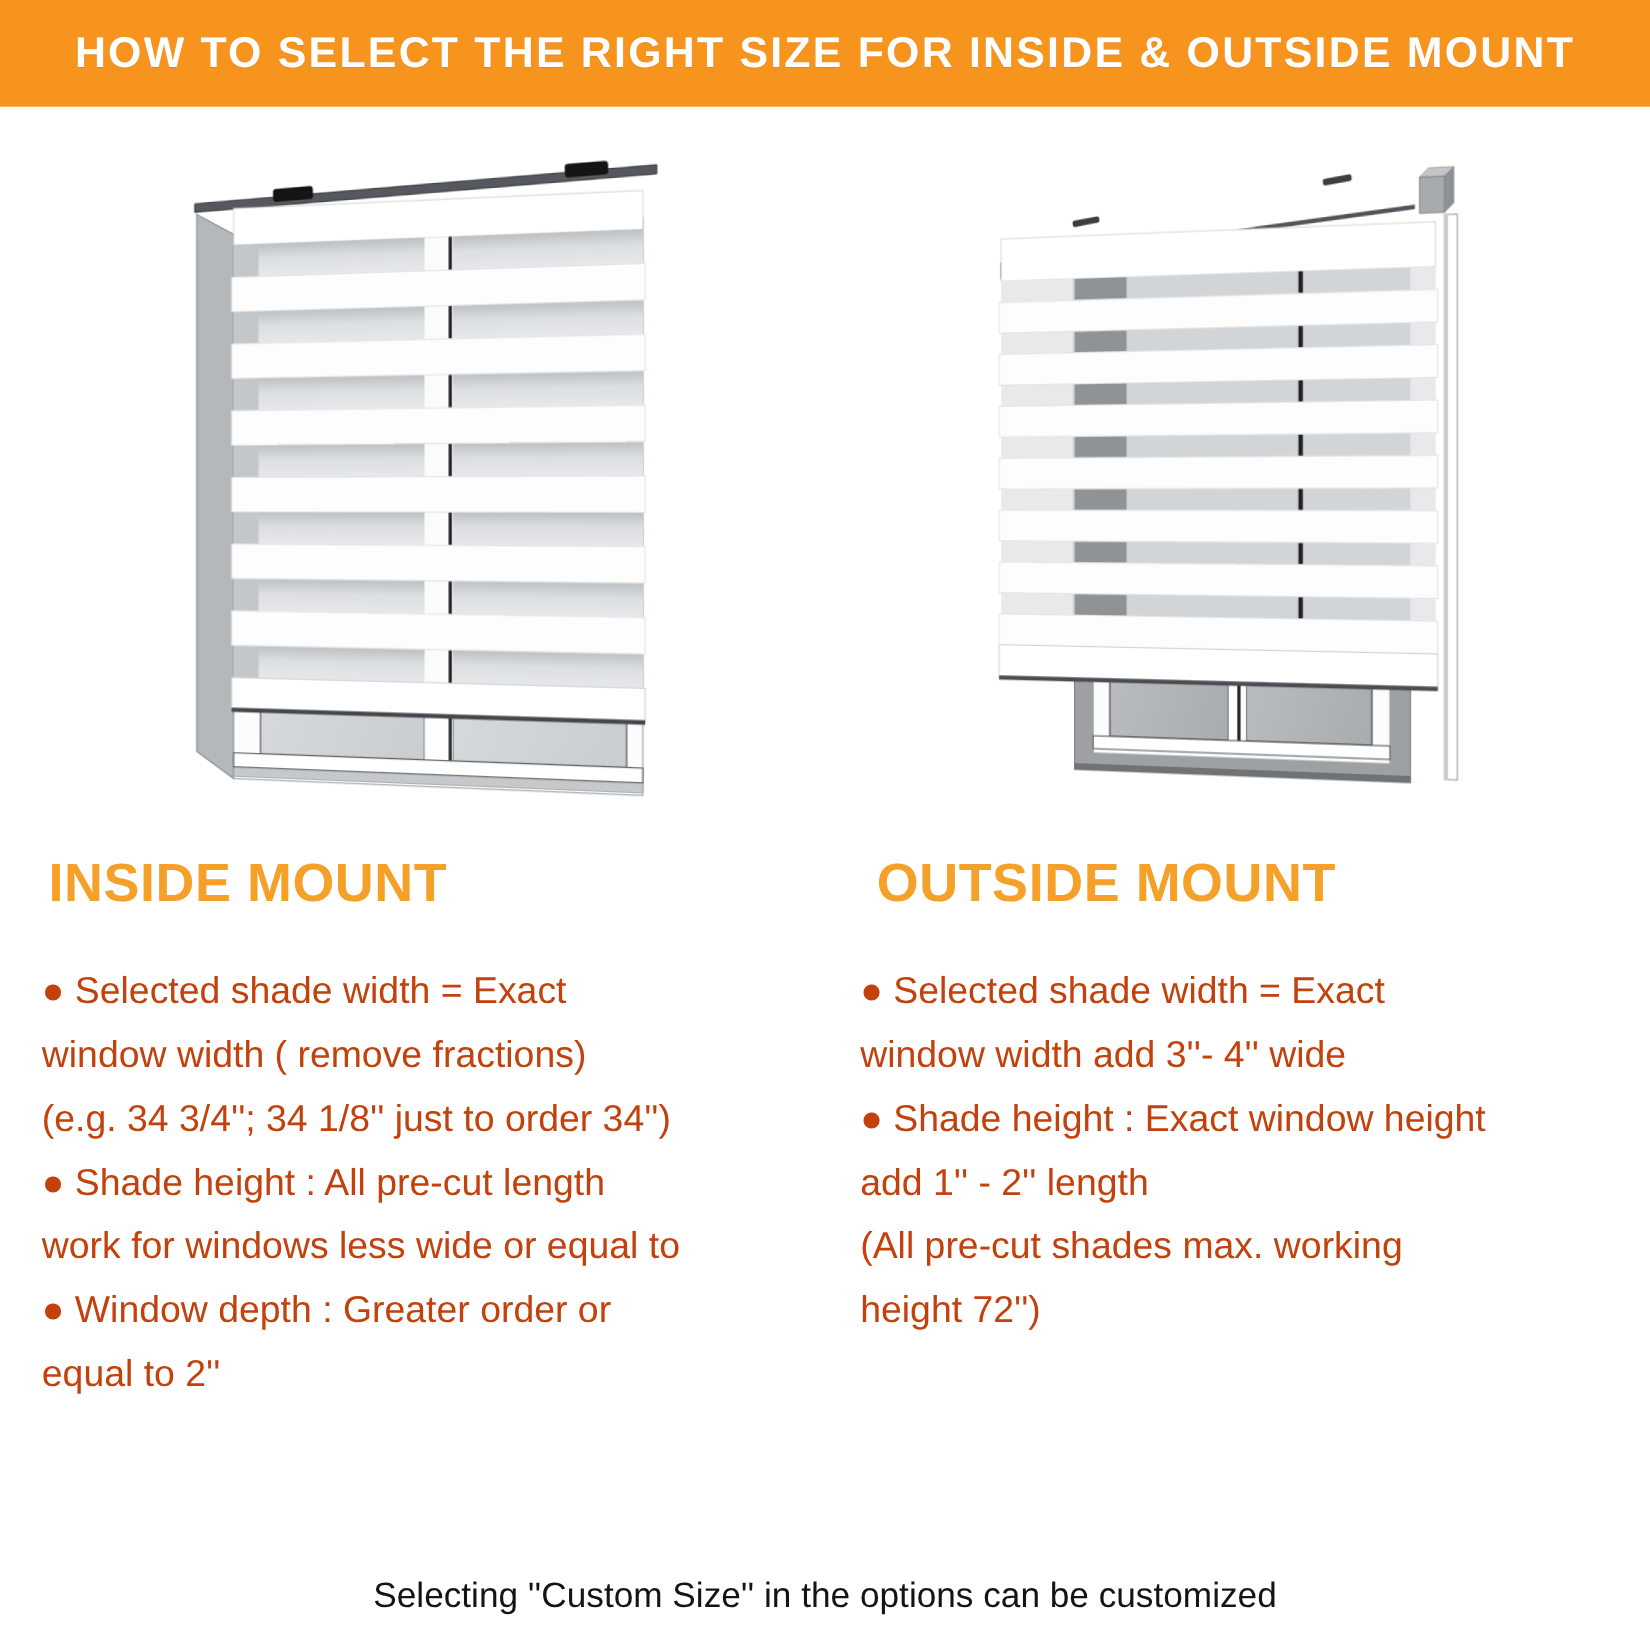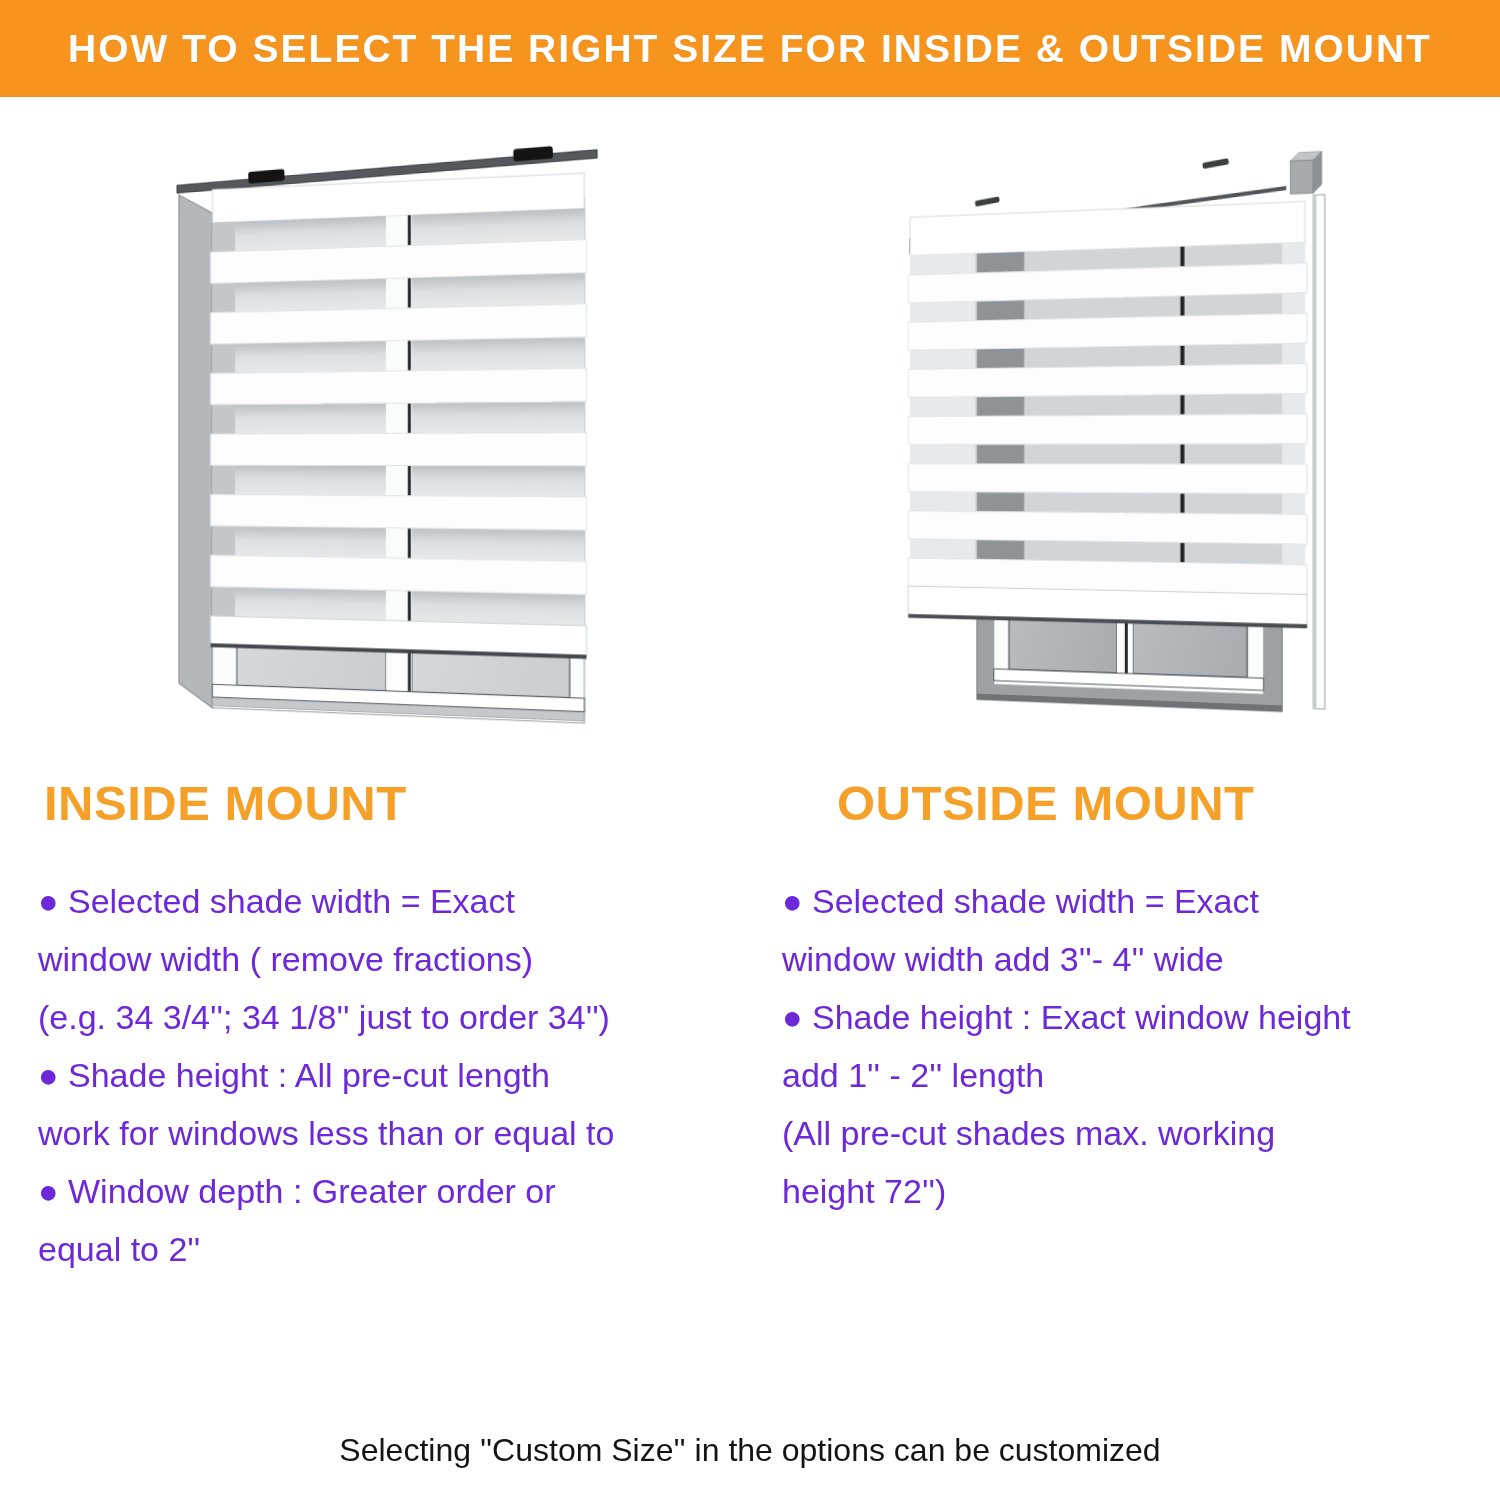--- a/index.html
+++ b/index.html
@@ -42,29 +42,29 @@
   
   .heading {
     position: absolute;
     font-size: 49px;
     font-weight: 700;
     color: #F5A028;
     letter-spacing: 0.5px;
     white-space: nowrap;
   }
   #h-inside  { left: 44px;  top: 775px; }
-  #h-outside { left: 797px; top: 775px; margin-left: 40px; }
+  #h-outside { left: 797px; top: 775px; }
 
   
   .bullets {
     position: absolute;
     top: 872px;
     font-size: 34px;
     line-height: 58px;
-    color: #6d28d9;
+    color: #c2410c;
   }
   #col-inside  { left: 38px;  width: 710px; }
   #col-outside { left: 782px; width: 700px; }
   .line { white-space: nowrap; }
 
   
   .footer {
     position: absolute;
     left: 0; top: 1432px;
     width: 1500px;
@@ -255,21 +255,21 @@
   </div>
 
   <div class="heading" id="h-inside">INSIDE MOUNT</div>
   <div class="heading" id="h-outside">OUTSIDE MOUNT</div>
 
   <div class="bullets" id="col-inside">
     <div class="line">● Selected shade width = Exact</div>
     <div class="line">window width ( remove fractions)</div>
     <div class="line">(e.g. 34 3/4''; 34 1/8'' just to order 34'')</div>
     <div class="line">● Shade height : All pre-cut length</div>
-    <div class="line">work for windows less than or equal to</div>
+    <div class="line">work for windows less wide or equal to</div>
     <div class="line">● Window depth : Greater order or</div>
     <div class="line">equal to 2''</div>
   </div>
 
   <div class="bullets" id="col-outside">
     <div class="line">● Selected shade width = Exact</div>
     <div class="line">window width add 3''- 4'' wide</div>
     <div class="line">● Shade height : Exact window height</div>
     <div class="line">add 1'' - 2'' length</div>
     <div class="line">(All pre-cut shades max. working</div>

